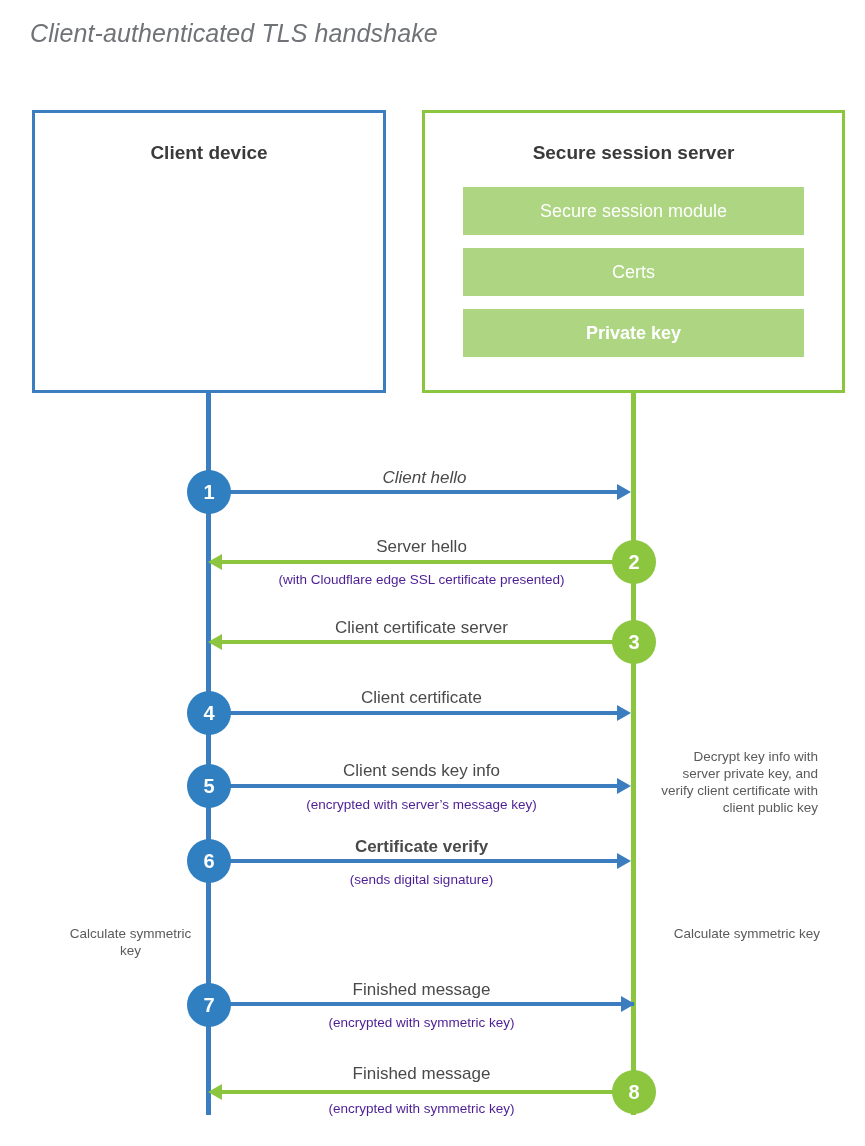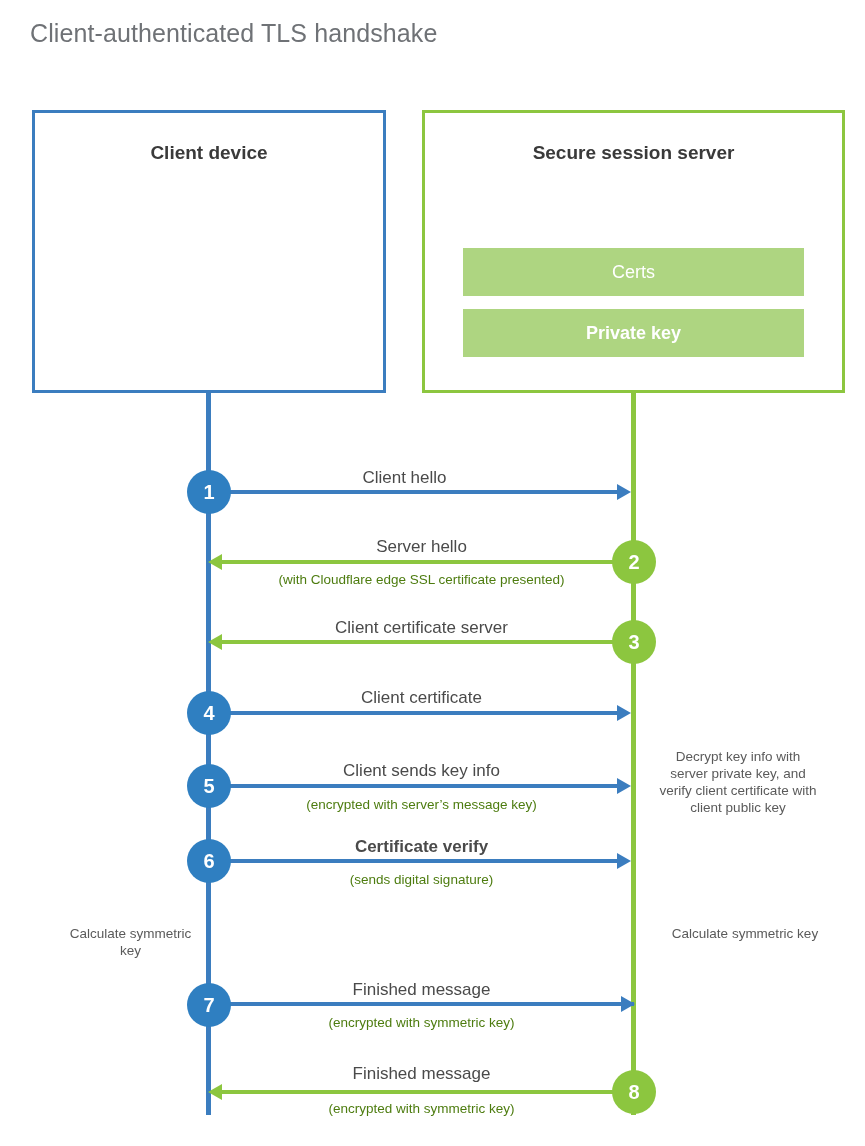--- a/index.html
+++ b/index.html
@@ -22,20 +22,21 @@
   
   .diagram-title {
     position: absolute;
     left: 30px;
     top: 19px;
     font-size: 25px;
     font-weight: 400;
     color: #6f7276;
     letter-spacing: 0.1px;
     white-space: nowrap;
+    font-style: italic;
   }
 
   
   .entity-box {
     position: absolute;
     background: #ffffff;
     box-sizing: border-box;
   }
   .entity-box.client {
     left: 32px;
@@ -150,55 +151,56 @@
     position: absolute;
     text-align: center;
     font-size: 17px;
     color: #4a4a4a;
     white-space: nowrap;
   }
   .msg-sub {
     position: absolute;
     text-align: center;
     font-size: 13.5px;
-    color: #4d7c0f;
+    color: #4c1d95;
     white-space: nowrap;
   }
 
   
   .side-note {
     position: absolute;
     font-size: 13.5px;
     line-height: 17px;
     color: #5a5a5a;
   }
   .side-note.left-align { text-align: center; }
-  .side-note.right-side { text-align: center; }
+  .side-note.right-side { text-align: right; }
 </style>
 </head>
 <body>
 
 <div id="page">
 
   <div class="diagram-title">Client-authenticated TLS handshake</div>
 
   <div class="entity-box client">
     <div class="entity-title">Client device</div>
   </div>
 
   <div class="entity-box server">
     <div class="entity-title">Secure session server</div>
+    <div class="server-module m0">Secure session module</div>
     <div class="server-module m1">Certs</div>
     <div class="server-module m2">Private key</div>
   </div>
 
   <div class="lifeline client"></div>
   <div class="lifeline server"></div>
 
-  <div class="msg-label" style="left:192px; top:468px; width:425px;">Client hello</div>
+  <div class="msg-label" style="left:212px; top:468px; width:425px;font-style:italic;">Client hello</div>
   <div class="arrow-line blue" style="left:209px; top:490px; width:408px;"></div>
   <div class="arrow-head right blue" style="left:617px; top:484px;"></div>
   <div class="step-circle blue" style="left:187px; top:470px;">1</div>
 
   <div class="msg-label" style="left:209px; top:537px; width:425px;">Server hello</div>
   <div class="arrow-line green" style="left:222px; top:560px; width:412px;"></div>
   <div class="arrow-head left green" style="left:208px; top:554px;"></div>
   <div class="msg-sub" style="left:209px; top:572px; width:425px;">(with Cloudflare edge SSL certificate presented)</div>
   <div class="step-circle green" style="left:612px; top:540px;">2</div>
 

